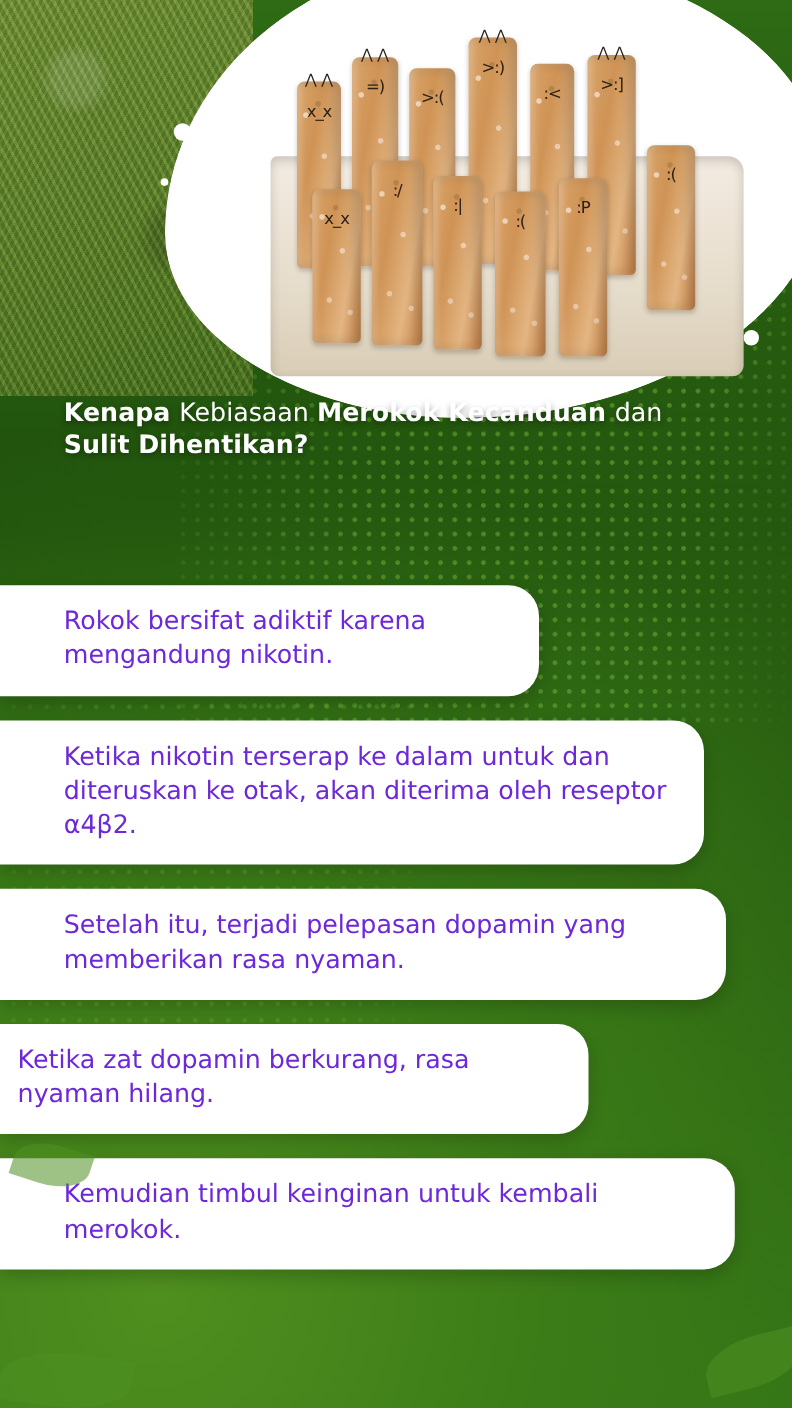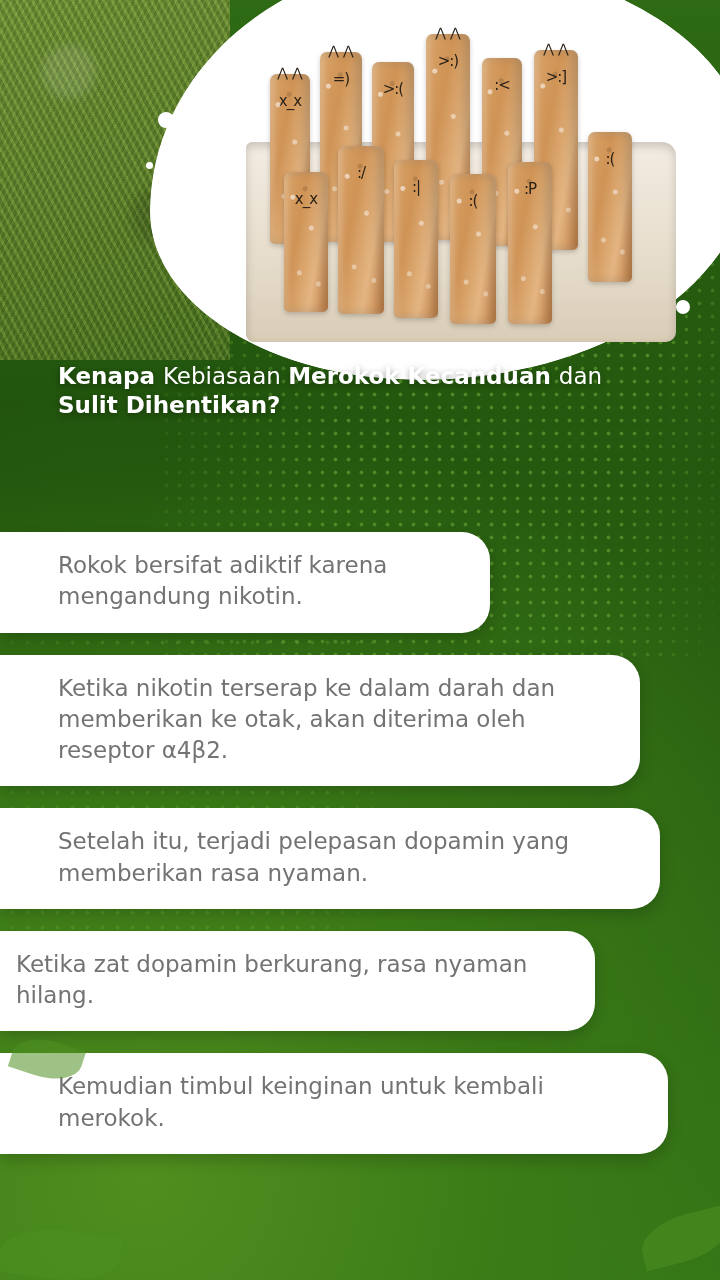--- a/index.html
+++ b/index.html
@@ -115,29 +115,29 @@
 
   
   .cards { position:absolute; left:0; top:532px; width:720px; }
   .card {
     position:relative;
     background:#ffffff;
     border-radius:0 28px 28px 0;
     margin-bottom:22px;
     padding:18px 34px 20px 58px;
     box-shadow:0 6px 16px rgba(0,0,0,0.2);
-    color:#737373;
+    color:#6d28d9;
     font-size:23px;
     line-height:1.36;
   }
   .card-text { display:block; }
   .c1 { width:490px; }
   .c2 { width:640px; }
   .c3 { width:660px; }
-  .c4 { width:595px;padding-left:16px; }
+  .c4 { width:535px;padding-left:16px; }
   .c5 { width:668px; }
 
   .leaf { position:absolute; border-radius:60% 0 60% 0; background:#4e8f22; opacity:0.55; }
   .l1 { left:12px; top:1040px; width:70px; height:38px; transform:rotate(18deg); }
   .l2 { left:640px; top:1215px; width:90px; height:46px; transform:rotate(-14deg); }
   .l3 { left:0px; top:1230px; width:120px; height:50px; transform:rotate(8deg); }
 </style>
 </head>
 <body>
 
@@ -204,21 +204,21 @@
 
   <div class="title">
     <b>Kenapa </b><span>Kebiasaan </span><b>Merokok </b><b>Kecanduan </b><span>dan </span><b>Sulit Dihentikan?</b>
   </div>
 
   <div class="cards">
     <div class="card c1">
       <span class="card-text">Rokok bersifat adiktif karena mengandung nikotin.</span>
     </div>
     <div class="card c2">
-      <span class="card-text">Ketika nikotin terserap ke dalam darah dan memberikan ke otak, akan diterima oleh reseptor α4β2.</span>
+      <span class="card-text">Ketika nikotin terserap ke dalam untuk dan diteruskan ke otak, akan diterima oleh reseptor α4β2.</span>
     </div>
     <div class="card c3">
       <span class="card-text">Setelah itu, terjadi pelepasan dopamin yang memberikan rasa nyaman.</span>
     </div>
     <div class="card c4">
       <span class="card-text">Ketika zat dopamin berkurang, rasa nyaman hilang.</span>
     </div>
     <div class="card c5">
       <span class="card-text">Kemudian timbul keinginan untuk kembali merokok.</span>
     </div>

